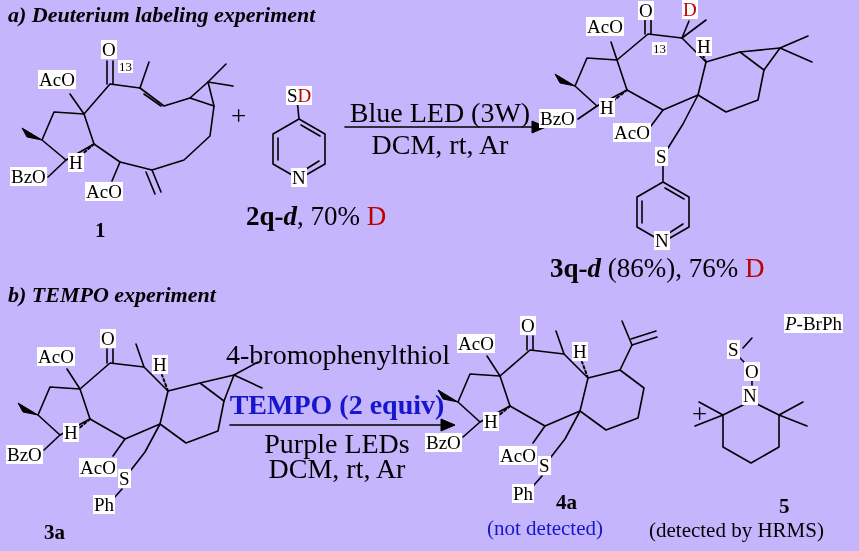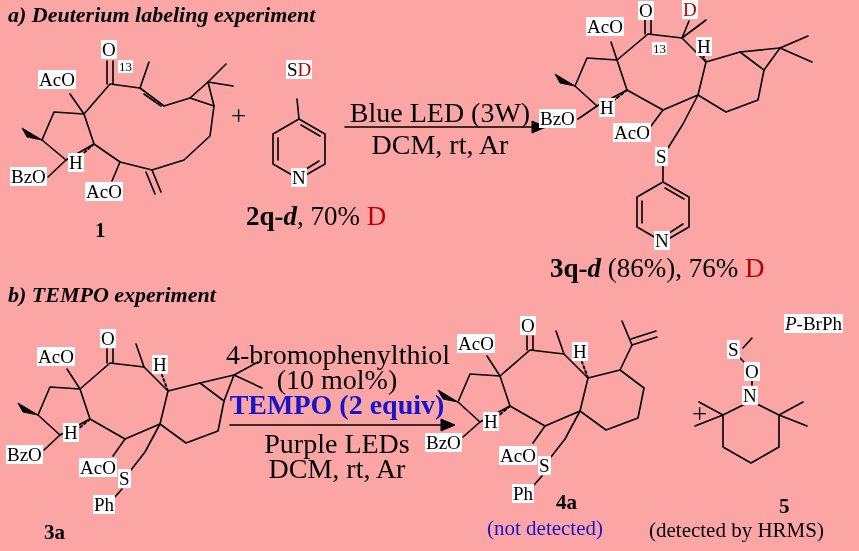--- a/index.html
+++ b/index.html
@@ -1,17 +1,17 @@
 <!DOCTYPE html>
 <html><head>
 <meta charset="utf-8">
 <style>
   *{margin:0;padding:0;box-sizing:border-box}
   html,body{width:859px;height:551px;background:#fff;font-family:"Liberation Serif","DejaVu Serif",serif;color:#000}
-  .canvas{position:relative;width:859px;height:551px;background:#fca5a5;overflow:hidden}
+  .canvas{position:relative;width:859px;height:551px;background:#c4b5fd;overflow:hidden}
   svg.bonds{position:absolute;left:0;top:0}
   svg.bonds path{fill:none;stroke:#000;stroke-width:1.6;stroke-linecap:round;stroke-linejoin:round}
   svg.bonds polygon{fill:#000;stroke:#000;stroke-width:1}
   svg.bonds path.dash{stroke-dasharray:2.5,2.6;stroke-width:2}
   .lbl{position:absolute;font-size:19px;line-height:1;white-space:nowrap;background:#fff;padding:0 1px}
   .small{font-size:13px}
   .hdr{position:absolute;font-size:22px;font-weight:bold;font-style:italic;white-space:nowrap;line-height:1.1}
   .cmpd{position:absolute;font-size:21px;font-weight:bold;white-space:nowrap;line-height:1.1}
   .mix{position:absolute;font-size:27px;white-space:nowrap;line-height:1.1}
   .cond{position:absolute;font-size:28px;text-align:center;white-space:nowrap;line-height:1.1}
@@ -151,21 +151,21 @@
   <span class="lbl" style="left:38px;top:70px">AcO</span>
   <span class="lbl" style="left:101px;top:40px">O</span>
   <span class="lbl small" style="left:118px;top:60px">13</span>
   <span class="lbl" style="left:10px;top:167px">BzO</span>
   <span class="lbl" style="left:68px;top:153px">H</span>
   <span class="lbl" style="left:85px;top:182px">AcO</span>
   <span class="cmpd" style="left:95px;top:219px">1</span>
 
   <span class="plus" style="left:231px;top:103px">+</span>
 
-  <span class="lbl" style="left:286px;top:60px"><span>S</span><span class="red">D</span></span>
+  <span class="lbl" style="left:286px;top:86px"><span>S</span><span class="red">D</span></span>
   <span class="lbl" style="left:291px;top:168px">N</span>
   <div class="mix" style="left:246px;top:202px"><span class="b">2q-</span><span class="b i">d</span><span>, 70% </span><span class="red">D</span></div>
 
   <div class="cond" style="left:340px;top:98px;width:200px">Blue LED (3W)</div>
   <div class="cond" style="left:340px;top:130px;width:200px">DCM, rt, Ar</div>
 
   <span class="lbl" style="left:586px;top:17px">AcO</span>
   <span class="lbl" style="left:638px;top:1px">O</span>
   <span class="lbl red" style="left:682px;top:0px">D</span>
   <span class="lbl small" style="left:652px;top:42px">13</span>
@@ -183,21 +183,20 @@
   <span class="lbl" style="left:100px;top:329px">O</span>
   <span class="lbl" style="left:152px;top:355px">H</span>
   <span class="lbl" style="left:6px;top:445px">BzO</span>
   <span class="lbl" style="left:63px;top:423px">H</span>
   <span class="lbl" style="left:79px;top:458px">AcO</span>
   <span class="lbl" style="left:118px;top:469px">S</span>
   <span class="lbl" style="left:93px;top:495px">Ph</span>
   <span class="cmpd" style="left:44px;top:521px">3a</span>
 
   <div class="cond" style="left:226px;top:340px;width:222px">4-bromophenylthiol</div>
-  <div class="cond" style="left:226px;top:365px;width:222px">(10 mol%)</div>
   <div class="cond blue b" style="left:226px;top:390px;width:222px">TEMPO (2 equiv)</div>
   <div class="cond" style="left:226px;top:429px;width:222px">Purple LEDs</div>
   <div class="cond" style="left:226px;top:454px;width:222px">DCM, rt, Ar</div>
 
   <span class="lbl" style="left:457px;top:334px">AcO</span>
   <span class="lbl" style="left:520px;top:316px">O</span>
   <span class="lbl" style="left:572px;top:342px">H</span>
   <span class="lbl" style="left:425px;top:433px">BzO</span>
   <span class="lbl" style="left:483px;top:412px">H</span>
   <span class="lbl" style="left:499px;top:446px">AcO</span>

